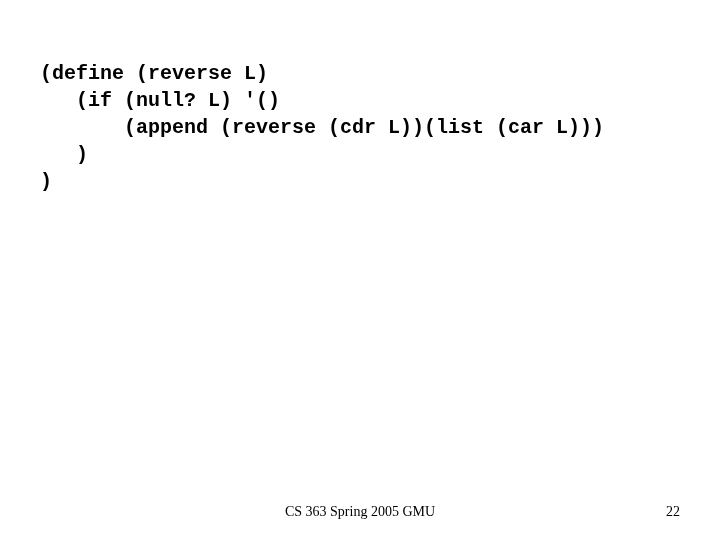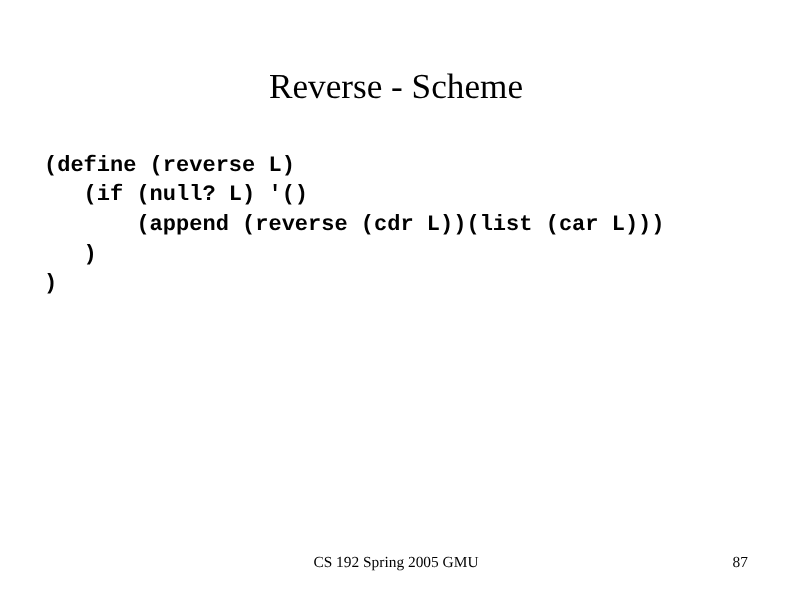--- a/index.html
+++ b/index.html
@@ -57,23 +57,22 @@
       right: 40px;
       font-family: 'Times New Roman', Times, serif;
       font-size: 14px;
       color: #000;
     }
   </style>
 </head>
 <body>
 
 <div class="slide">
-  <h1 class="title">Reverse - Scheme</h1>
   <div class="code-block">(define (reverse L)
    (if (null? L) '()
        (append (reverse (cdr L))(list (car L)))
    )
 )</div>
   <div class="footer">
-    <span class="footer-text">CS 192 Spring 2005 GMU</span>
+    <span class="footer-text">CS 363 Spring 2005 GMU</span>
   </div>
-  <div class="page-number">87</div>
+  <div class="page-number">22</div>
 </div>
 
 </body></html>

